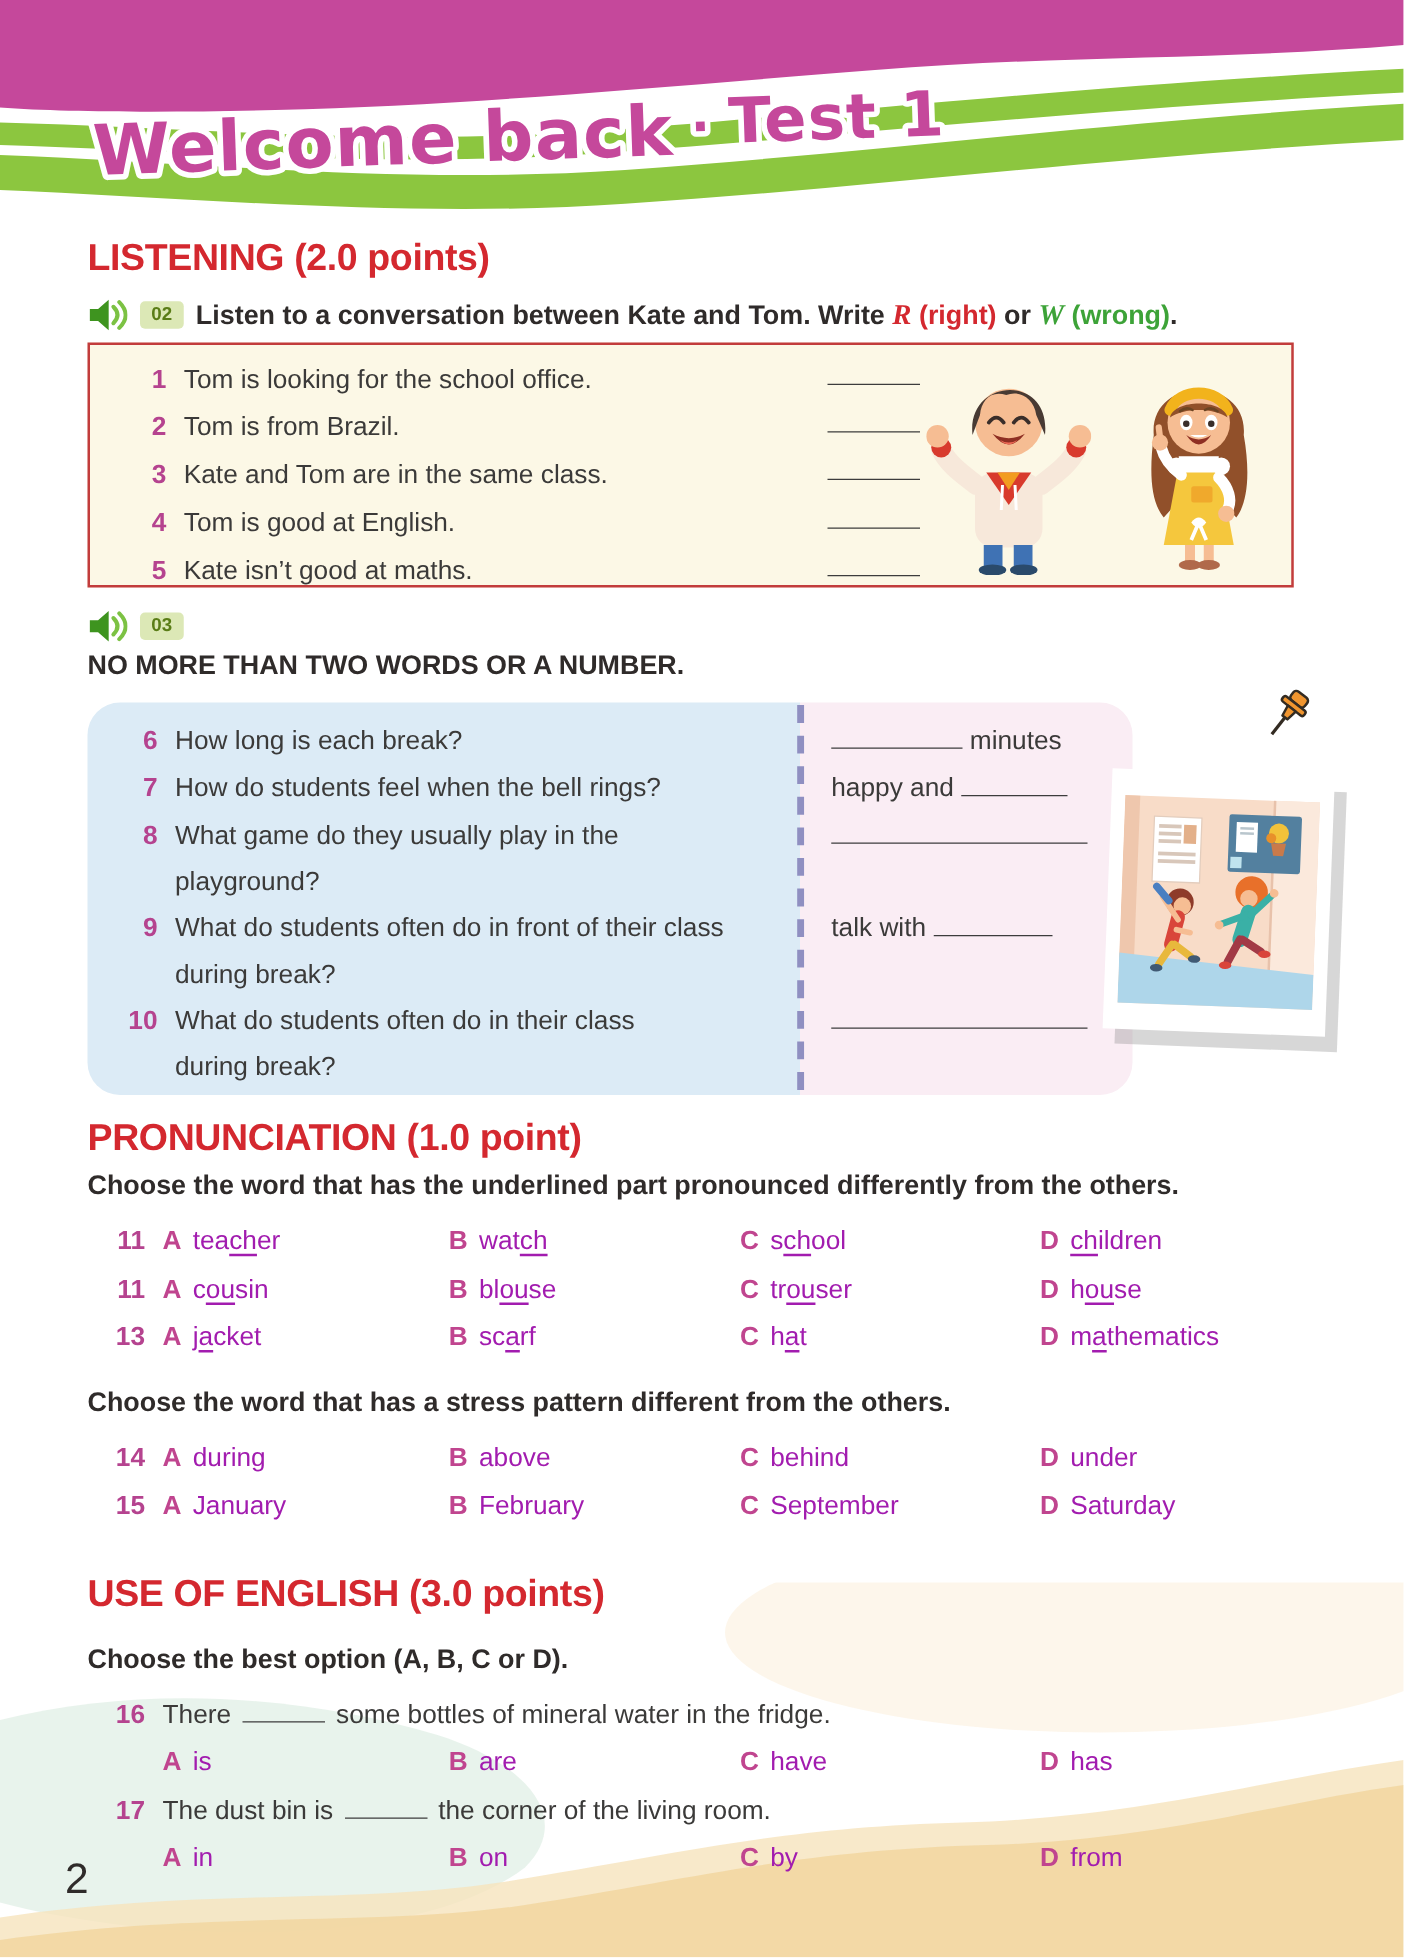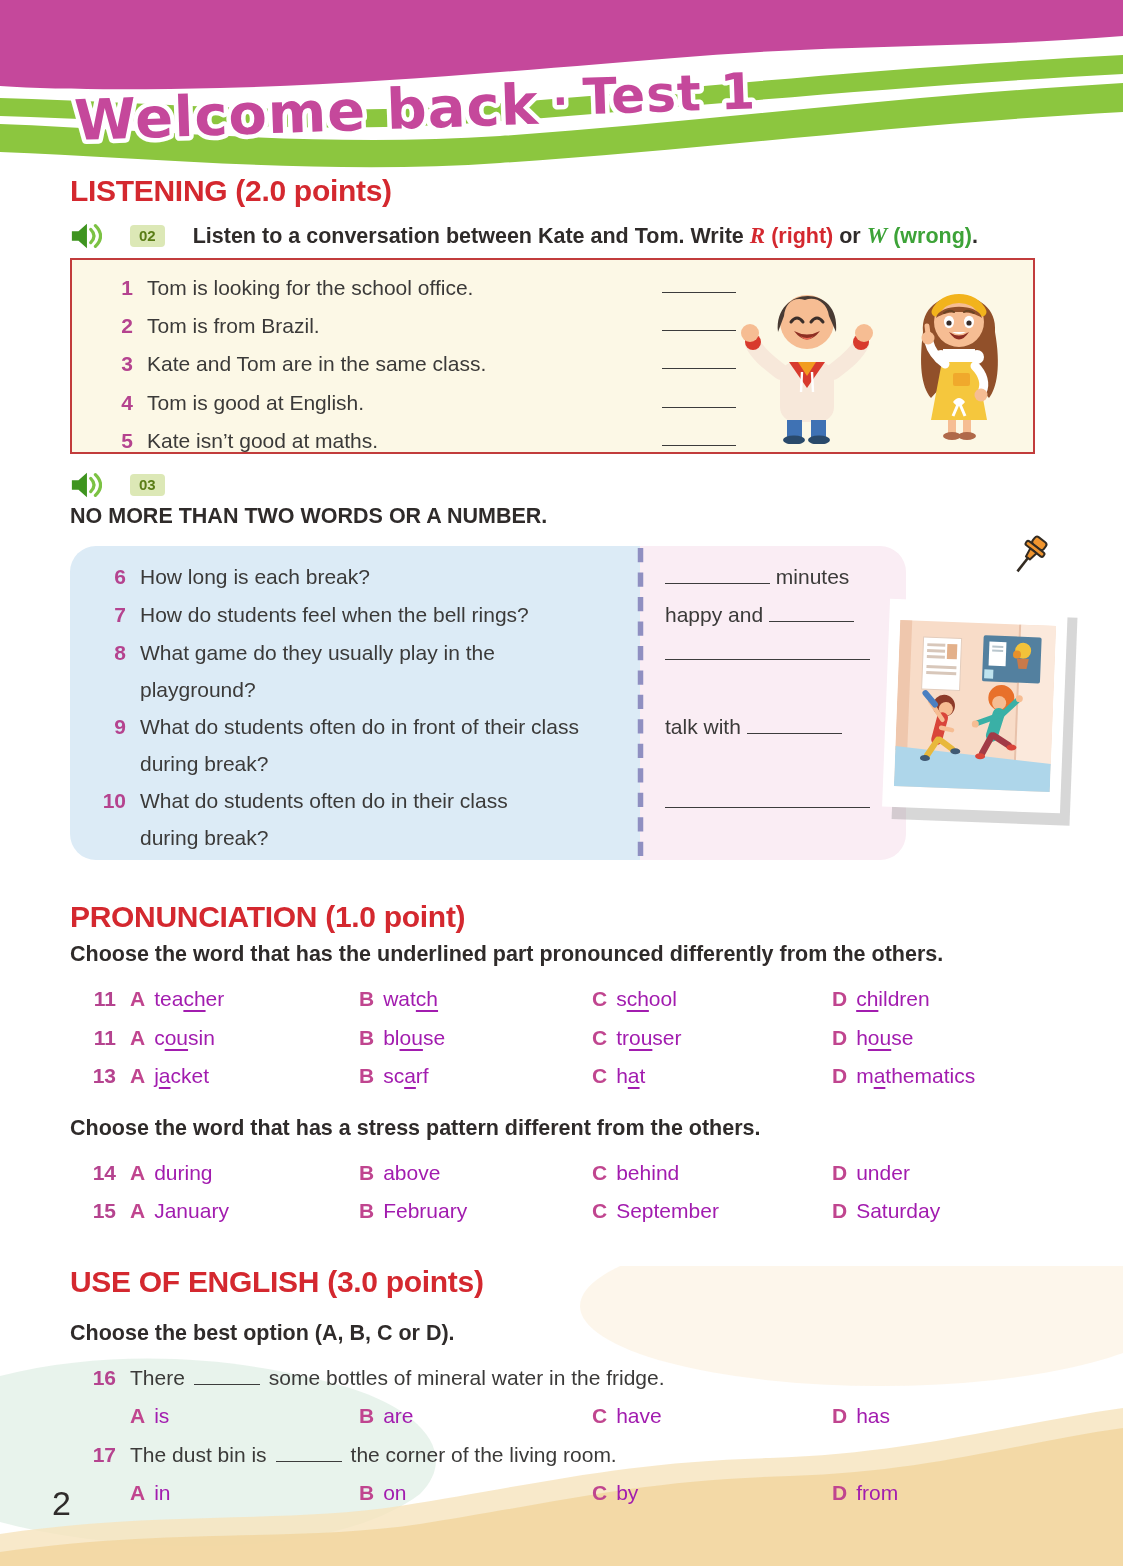--- a/index.html
+++ b/index.html
@@ -9,21 +9,21 @@
     background:#ffffff;
     font-family:"Liberation Sans","DejaVu Sans",sans-serif;
     color:#3b3a39;
   }
   
   .hdr { display:block; }
   
   .content { position:relative; padding:0 58px 0 70px; z-index:2; }
   h2.sec { color:#d4282f; font-size:30px; font-weight:bold; letter-spacing:-0.3px; }
   .instr { font-weight:bold; color:#2f2b2a; font-size:21.5px; line-height:32px; }
-  .audio-line { display:flex; align-items:center; gap:28px; margin-top:12px; }
+  .audio-line { display:flex; align-items:center; gap:10px; margin-top:12px; }
   .badge {
     background:#dce8b6; color:#5a7d17; font-weight:bold; font-size:15px;
     border-radius:4px; padding:1px 9px; line-height:20px;
   }
   .rich b { color:#2f2b2a; }
   .it-red   { color:#d4282f; font-style:italic; font-family:"Liberation Serif",serif; font-weight:bold; font-size:23px; }
   .b-red    { color:#d4282f; font-weight:bold; }
   .it-green { color:#3da338; font-style:italic; font-family:"Liberation Serif",serif; font-weight:bold; font-size:23px; }
   .b-green  { color:#3da338; font-weight:bold; }
   .num { color:#b5438f; font-weight:bold; font-size:21px; text-align:right; padding-right:14px; }
@@ -57,21 +57,21 @@
   .opt-row { display:grid; grid-template-columns:60px 229px 233px 240px 1fr; padding-left:15px; height:38.5px; align-items:center; margin-left:-15px; }
   .opt-row .num { padding-right:14px; }
   .opt .L { color:#c0458f; font-weight:bold; font-size:21px; margin-right:9px; }
   .opt .wd { font-size:21px; color:#a21caf; }
   .u { text-decoration:underline; text-underline-offset:4px; text-decoration-thickness:1.8px; }
   .q-line { display:grid; grid-template-columns:60px 1fr; align-items:center; height:38.5px; margin-left:-15px; padding-left:15px; }
   .q-line .num{ padding-right:14px; }
   
   .pagenum { position:absolute; left:52px; top:1484px; font-size:34px; color:#2f2b2a; z-index:3; }
   .beach { position:absolute; left:0; bottom:0; width:1123px; height:300px; z-index:0; }
-  .mt40{margin-top:40px;} .mt34{margin-top:34px;} .mt20{margin-top:4px;} .mt18{margin-top:18px;} .mt16{margin-top:16px;} .mt10{margin-top:10px;} .mt6{margin-top:6px;}
+  .mt40{margin-top:18px;} .mt34{margin-top:34px;} .mt20{margin-top:4px;} .mt18{margin-top:18px;} .mt16{margin-top:16px;} .mt10{margin-top:10px;} .mt6{margin-top:22px;}
 </style>
 </head>
 <body>
 
 <div class="page">
 
   <svg class="beach" viewBox="0 0 1123 300" aria-hidden="true">
     <ellipse cx="880" cy="40" rx="300" ry="80" fill="#fbeedb" opacity="0.55"></ellipse>
     <path d="M0,110 C120,80 250,92 350,122 C420,144 460,188 420,228 C330,296 120,288 0,256 Z" fill="#d8ebdf" opacity="0.6"></path>
     <path d="M0,268 C160,244 280,258 400,240 C540,218 620,196 770,192 C910,188 1010,158 1123,142 L1123,300 L0,300 Z" fill="#f6e3bd" opacity="0.8"></path>

